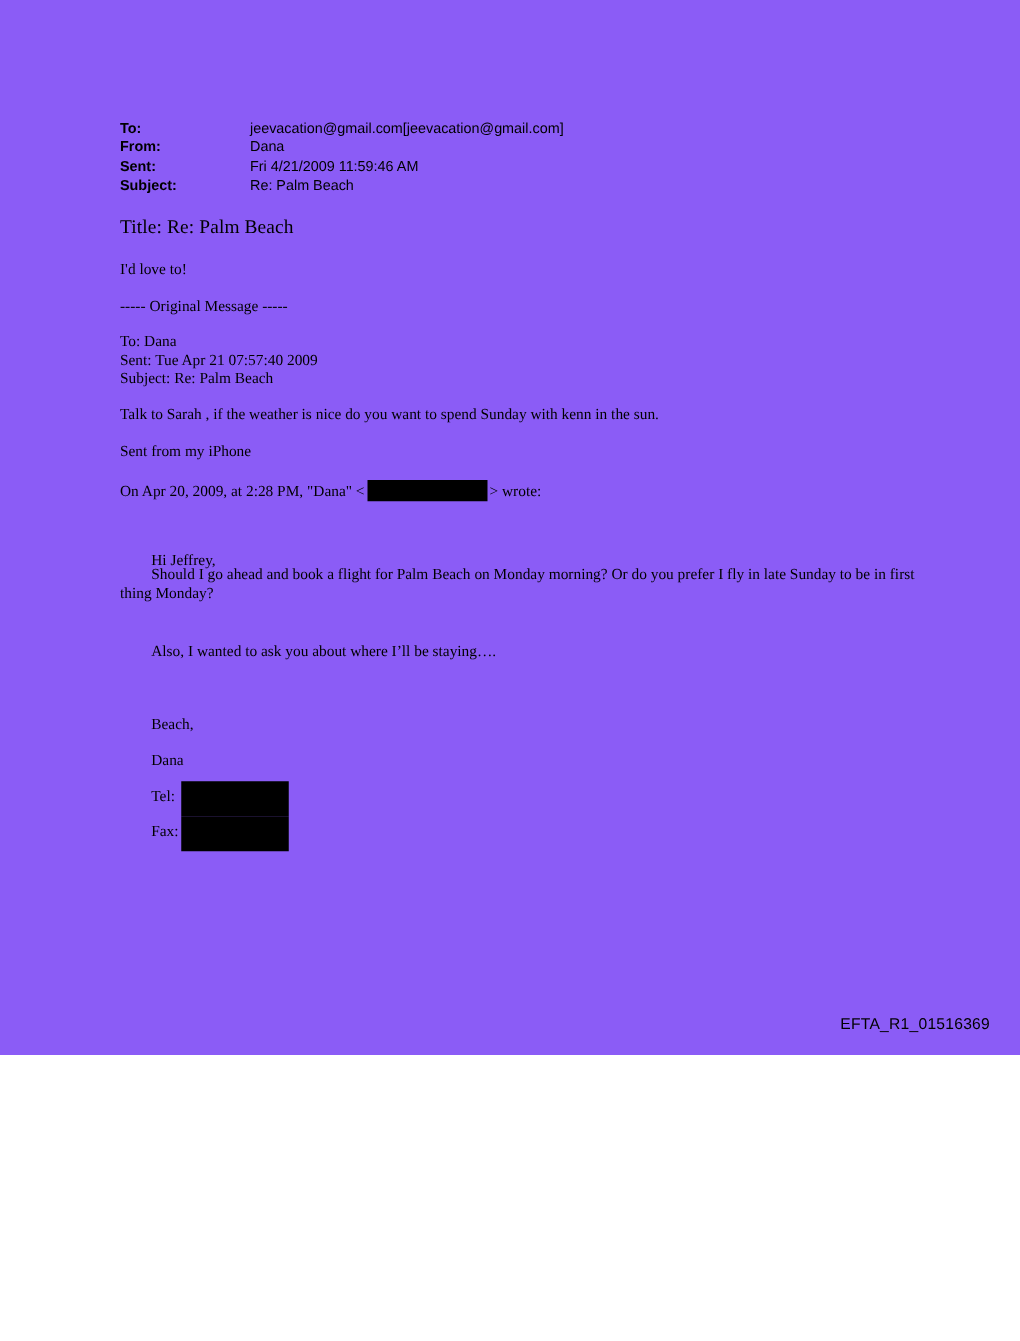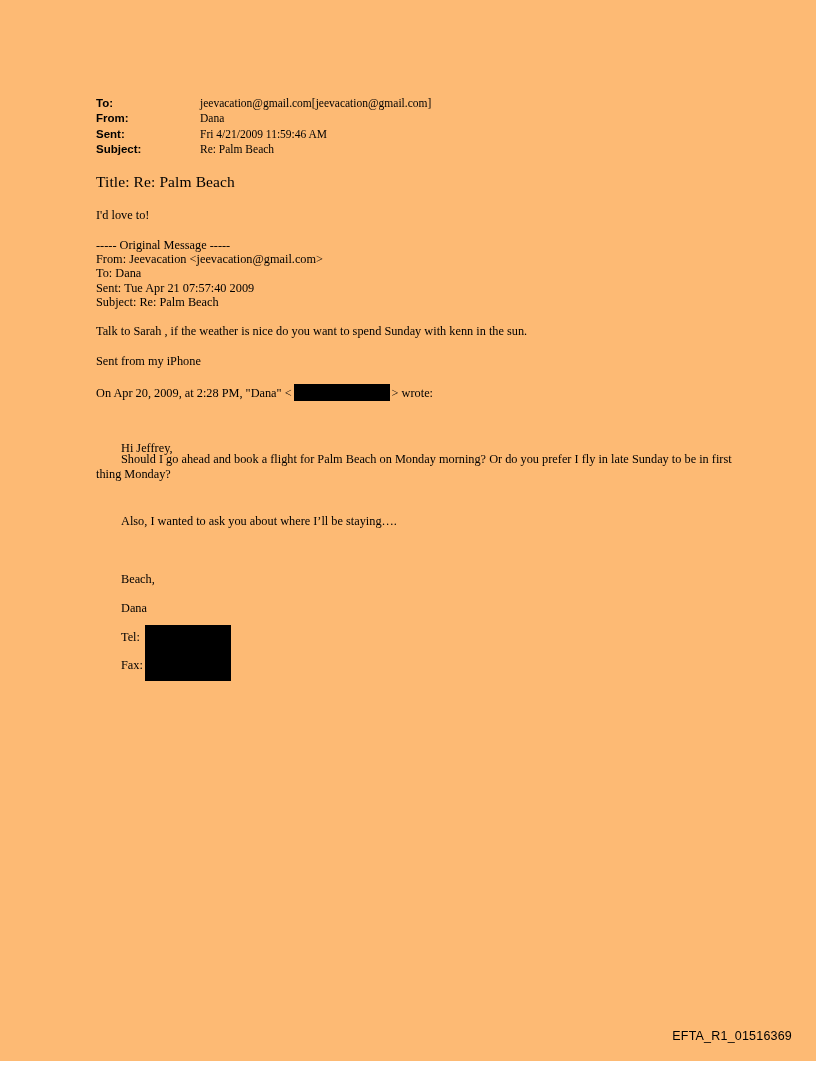--- a/index.html
+++ b/index.html
@@ -12,22 +12,22 @@
     height: 1073px;
     position: relative;
     font-family: "Liberation Serif", serif;
     color: #000000;
     overflow: hidden;
   }
   .page {
     position: absolute;
     top: 0; left: 0;
     width: 816px;
-    height: 1061px;
-    background: #fdba74;
+    height: 844px;
+    background: #8b5cf6;
   }
 
   
   .hdr {
     position: absolute;
     left: 96px;
     top: 96px;
     width: 620px;
     font-family: "Liberation Sans", sans-serif;
     font-size: 11.5px;
@@ -38,21 +38,21 @@
     align-items: baseline;
   }
   .hdr-label {
     width: 63px;
     flex: 0 0 63px;
     font-weight: bold;
     font-family: "Liberation Sans", sans-serif;
     font-size: 11.5px;
   }
   .hdr-value {
-    font-family: Liberation Serif, serif;
+    font-family: Liberation Sans, sans-serif;
     font-size: 11.5px;
     white-space: nowrap;
     padding-left: 41px;
   }
 
   
   .title {
     position: absolute;
     left: 96px;
     top: 173px;
@@ -175,21 +175,20 @@
       <span class="hdr-label">Subject:</span>
       <span class="hdr-value">Re: Palm Beach</span>
     </div>
   </div>
 
   <div class="title">Title: Re: Palm Beach</div>
 
   <div class="body-block l-reply">I'd love to!</div>
 
   <div class="body-block l-origsep">----- Original Message -----</div>
-  <div class="body-block l-origfrom">From: Jeevacation &lt;jeevacation@gmail.com&gt;</div>
   <div class="body-block l-origto">To: Dana</div>
   <div class="body-block l-origsent">Sent: Tue Apr 21 07:57:40 2009</div>
   <div class="body-block l-origsubj">Subject: Re: Palm Beach</div>
 
   <div class="body-block l-talk">Talk to Sarah , if the weather is nice do you want to spend Sunday with kenn in the sun.</div>
   <div class="body-block l-iphone">Sent from my iPhone</div>
 
   <div class="body-block l-onapr">
     <span class="onapr-line">
       <span>On Apr 20, 2009, at 2:28 PM, "Dana" &lt;</span>

